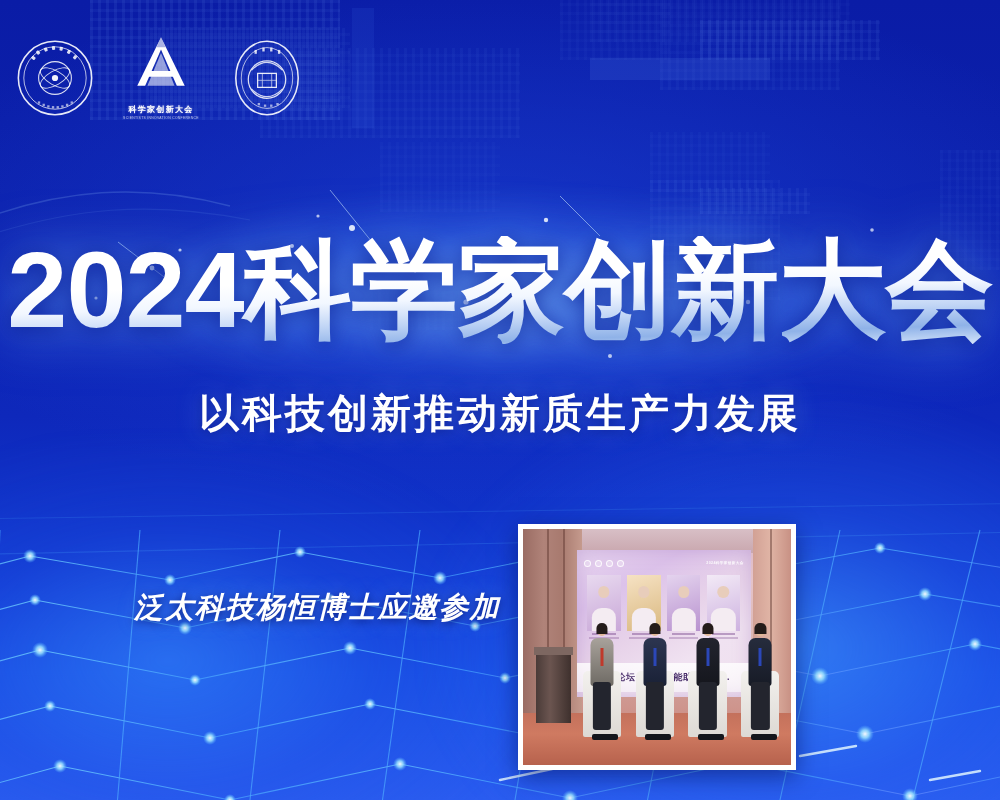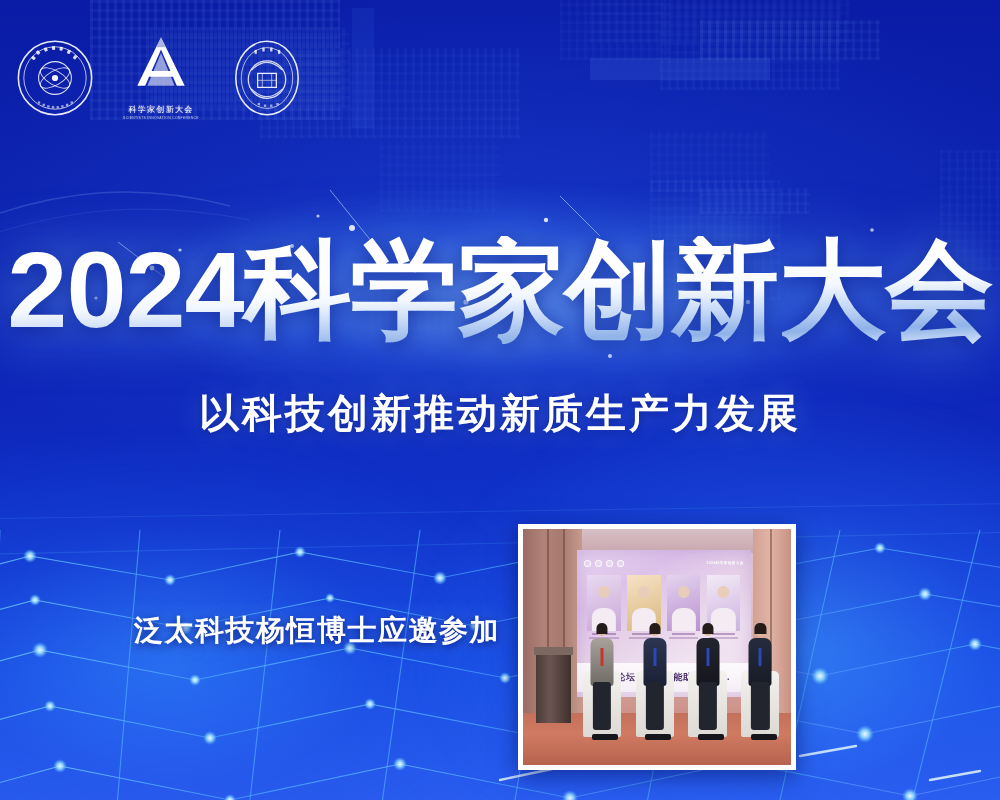--- a/index.html
+++ b/index.html
@@ -29,21 +29,21 @@
   .meshglow2{ position:absolute; left:-120px; bottom:-80px; width:640px; height:440px;
     background:radial-gradient(ellipse at 45% 50%, rgba(60,150,255,.45) 0%, rgba(30,80,225,.22) 42%, rgba(20,50,200,0) 75%);
     filter:blur(8px); }
   .wavestreaks{ position:absolute; left:0; bottom:0; width:1000px; height:300px; opacity:.5; }
 
   
   .logos{ position:absolute; left:16px; top:36px; display:flex; align-items:center; gap:24px; }
   .logo-seal{ width:78px; height:78px; }
   .logo-tri{ width:86px; height:84px; display:flex; flex-direction:column; align-items:center; justify-content:flex-start; }
   .tri-mark{ width:62px; height:58px; }
-  .tri-name{ font-size:8px; letter-spacing:1.3px; color:#fff; font-weight:400;
+  .tri-name{ font-size:8px; letter-spacing:1.3px; color:#fff; font-weight:700;
     margin-top:18px; line-height:1; text-shadow:0 0 2px rgba(255,255,255,.5); }
   .tri-sub{ font-size:3.4px; letter-spacing:.3px; color:rgba(255,255,255,.72); margin-top:2px; }
 
   
   .title-wrap{ position:absolute; left:0; top:236px; width:1000px; text-align:center; }
   .maintitle{
     font-size:108px; font-weight:900; line-height:1;
     letter-spacing:-1px;
     background:linear-gradient(178deg,#ffffff 0%,#ffffff 40%,#f2f7ff 55%,#bfd4f5 72%,#8fb2e8 86%,#d7e6fb 100%);
     -webkit-background-clip:text; background-clip:text; color:transparent;
@@ -61,23 +61,23 @@
   .subtitle{ position:absolute; left:0; top:386px; width:1000px; text-align:center;
     font-size:40px; font-weight:800; color:#ffffff; letter-spacing:3px;
     text-shadow:0 2px 10px rgba(6,24,140,.8), 0 0 24px rgba(130,190,255,.45); }
 
   
   .dateline{ position:absolute; left:0; top:470px; width:1000px; text-align:center;
     font-size:22px; font-weight:600; color:#eaf2ff; letter-spacing:1.5px;
     text-shadow:0 1px 6px rgba(6,24,140,.85); }
 
   
-  .caption{ position:absolute; left:112px; top:609px; width:410px; text-align:center;
+  .caption{ position:absolute; left:112px; top:586px; width:410px; text-align:center;
     color:#ffffff; font-size:29px; font-weight:800; line-height:1.5; letter-spacing:1.5px;
-    text-shadow:0 2px 9px rgba(4,20,120,.9), 0 0 20px rgba(120,185,255,.4); }
+    text-shadow:0 2px 9px rgba(4,20,120,.9), 0 0 20px rgba(120,185,255,.4);font-style:italic; }
 
   
   .photo{ position:absolute; left:518px; top:524px; width:278px; height:246px;
     background:#ffffff; padding:5px; box-shadow:0 6px 22px rgba(3,14,90,.55); }
   .photo-inner{ position:relative; width:100%; height:100%; overflow:hidden;
     background:linear-gradient(180deg,#d9b6c9 0%, #e5c3c9 22%, #dcb7b2 48%, #cf9a93 70%, #c97f72 100%); }
 
   
   .wall-l{ position:absolute; left:0; top:0; width:22%; height:78%;
     background:linear-gradient(90deg,#9a6c63 0%, #b08379 35%, #a87a6f 65%, #c59a8d 100%); }

